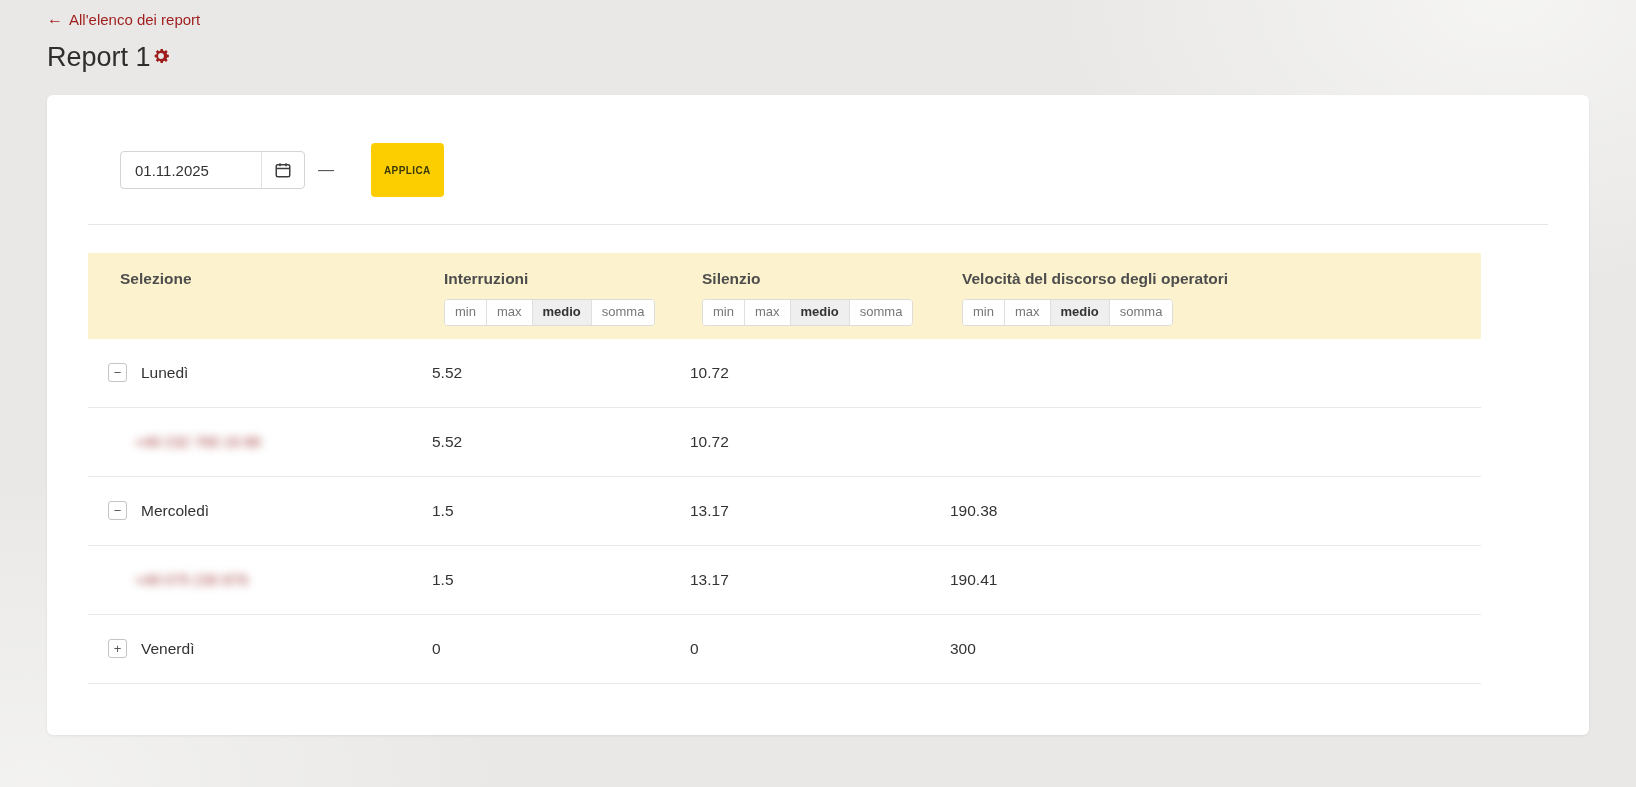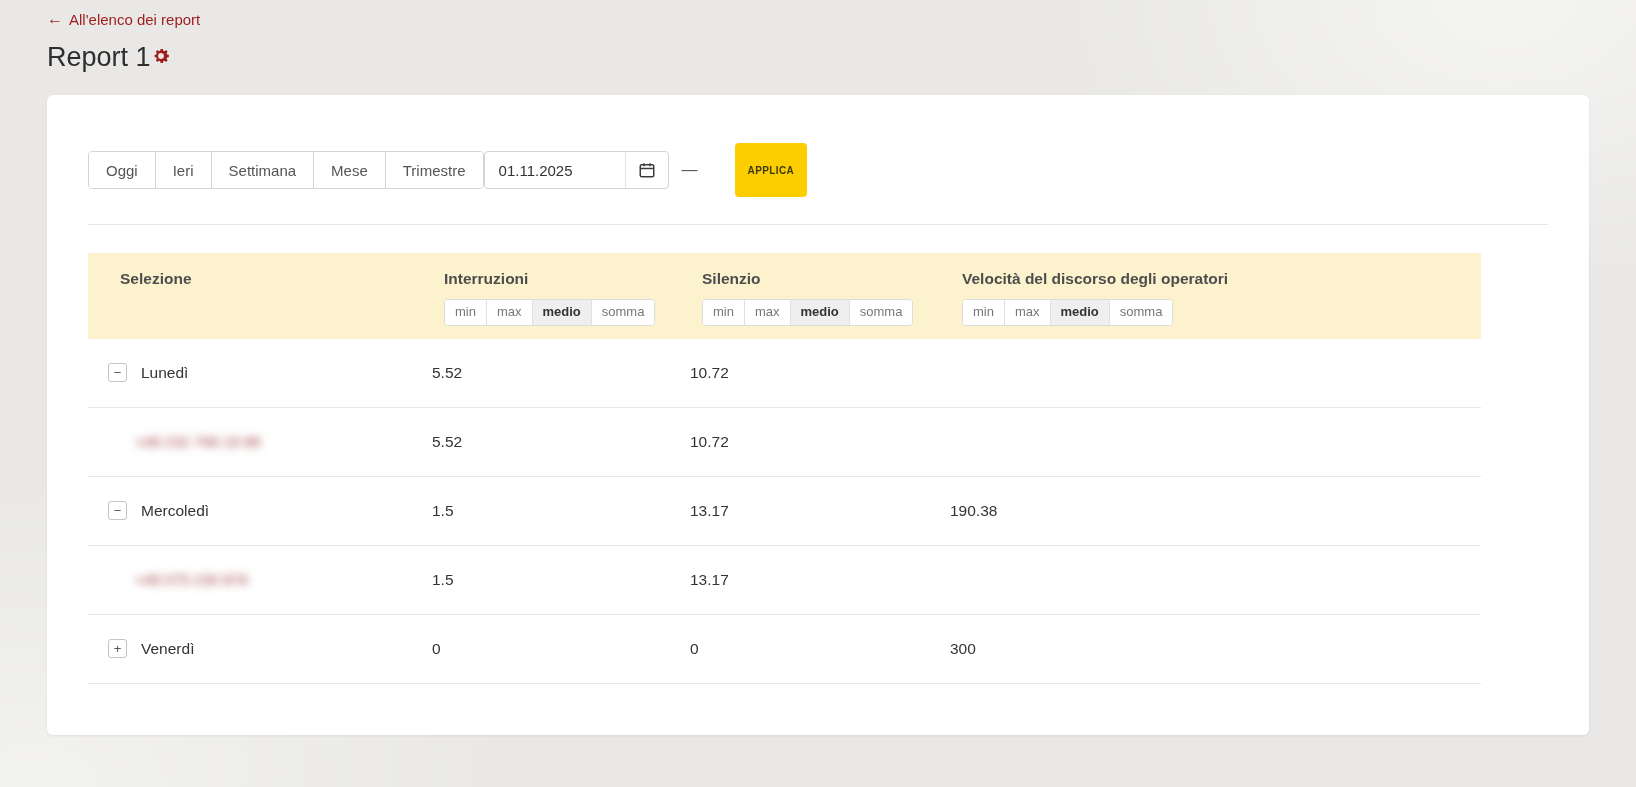--- a/index.html
+++ b/index.html
@@ -103,27 +103,20 @@
         <svg viewBox="0 0 24 24" width="20" height="20" fill="#9e1c1c">
           <path fill-rule="evenodd" d="M21.4 13.4v-2.8l-2.1-.4a7.3 7.3 0 0 0-.6-1.5l1.3-1.8-2-2-1.8 1.3c-.5-.3-1-.5-1.5-.6l-.4-2.1h-2.8l-.4 2.1c-.5.1-1 .3-1.5.6L7.8 4.9l-2 2 1.3 1.8c-.3.5-.5 1-.6 1.5l-2.1.4v2.8l2.1.4c.1.5.3 1 .6 1.5l-1.3 1.8 2 2 1.8-1.3c.5.3 1 .5 1.5.6l.4 2.1h2.8l.4-2.1c.5-.1 1-.3 1.5-.6l1.8 1.3 2-2-1.3-1.8c.3-.5.5-1 .6-1.5l2.1-.4zM12 15.5a3.5 3.5 0 1 1 0-7 3.5 3.5 0 0 1 0 7z"></path>
         </svg>
       </span>
     </button>
   </div>
 
   <div class="card">
 
     <div class="toolbar">
-      <div class="preset-group">
-        <button class="preset-btn">Oggi</button>
-        <button class="preset-btn">Ieri</button>
-        <button class="preset-btn">Settimana</button>
-        <button class="preset-btn">Mese</button>
-        <button class="preset-btn">Trimestre</button>
-      </div>
 
       <div class="date-input">
         <span class="date-text">01.11.2025</span>
         <span class="cal-box">
           <svg viewBox="0 0 24 24" width="18" height="18" fill="none" stroke="#3c3c3c" stroke-width="2">
             <rect x="3" y="5" width="18" height="16" rx="2"></rect>
             <line x1="3" y1="10" x2="21" y2="10"></line>
             <line x1="8" y1="3" x2="8" y2="7"></line>
             <line x1="16" y1="3" x2="16" y2="7"></line>
           </svg>
@@ -202,20 +195,21 @@
         <div class="metric-val">13.17</div>
         <div class="metric-val">190.38</div>
       </div>
 
       <div class="trow tgrid">
         <div class="cell-sel child">
           <span class="blurred">+49 075 230 876</span>
         </div>
         <div class="metric-val">1.5</div>
         <div class="metric-val">13.17</div>
+        <div class="metric-val">190.41</div>
       </div>
 
       <div class="trow tgrid">
         <div class="cell-sel">
           <button class="expander">+</button>
           <span class="day-label">Venerdì</span>
         </div>
         <div class="metric-val">0</div>
         <div class="metric-val">0</div>
         <div class="metric-val">300</div>

